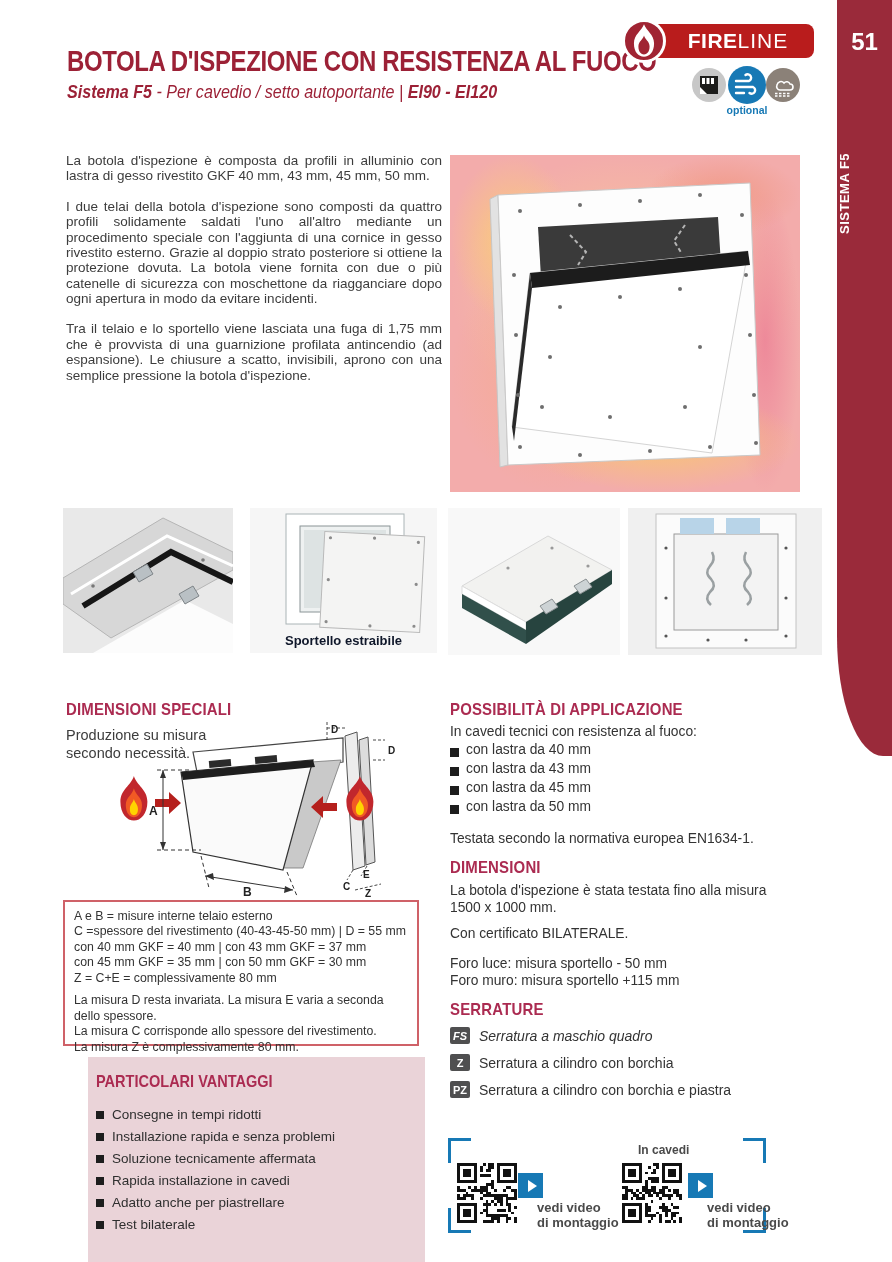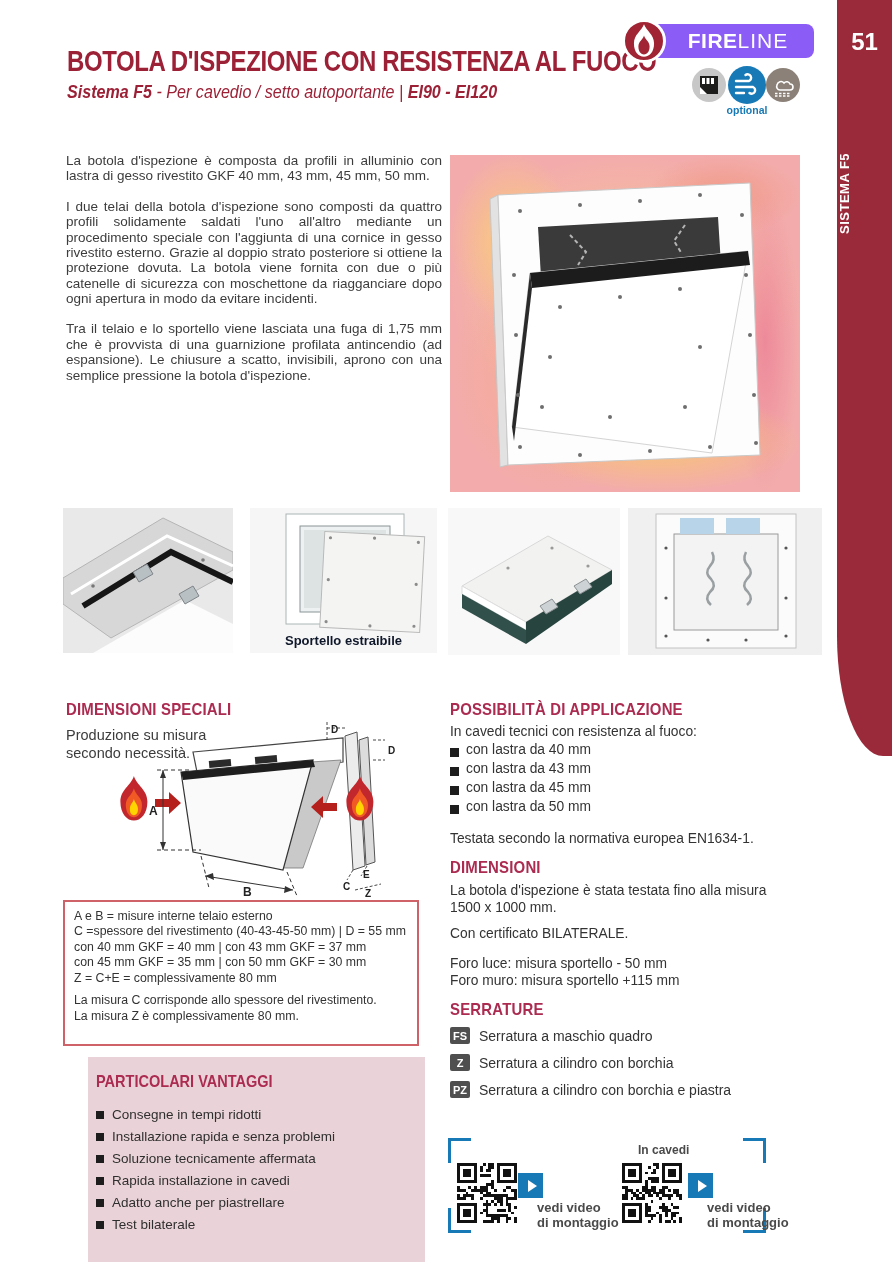--- a/index.html
+++ b/index.html
@@ -11,21 +11,21 @@
   .pagenum{position:absolute;left:837px;top:28px;width:55px;text-align:center;color:#fff;
            font-weight:bold;font-size:24px;}
   .sidelabel{position:absolute;left:837px;top:148px;width:55px;height:90px;color:#fff;
              font-weight:bold;font-size:13px;letter-spacing:.5px;writing-mode:vertical-rl;
              transform:rotate(180deg);text-align:center;}
   
   .title{position:absolute;left:67px;top:44px;color:#9c2136;font-weight:bold;font-size:30px;
          letter-spacing:-.5px;transform:scaleX(.8);transform-origin:0 50%;white-space:nowrap;}
   .subtitle{position:absolute;left:67px;top:82px;color:#9c2136;font-style:italic;font-size:17.5px;
             transform:scaleX(.92);transform-origin:0 50%;white-space:nowrap;}
-  .brand{position:absolute;left:648px;top:24px;width:152px;height:34px;background:#8b5cf6;
+  .brand{position:absolute;left:648px;top:24px;width:152px;height:34px;background:#b91c1c;
          border-radius:8px;display:flex;align-items:center;justify-content:center;padding-left:14px;}
   .brand .fire{color:#fff;font-weight:bold;font-size:21px;letter-spacing:.5px;}
   .brand .line{color:#fff;font-weight:normal;font-size:21px;letter-spacing:1px;}
   .flamecircle{position:absolute;left:622px;top:19px;width:44px;height:44px;border-radius:50%;
                background:#a02433;border:3px solid #fff;box-sizing:border-box;}
   .circicon{position:absolute;border-radius:50%;}
   .optional{position:absolute;left:718px;top:104px;width:58px;text-align:center;color:#1779b5;
             font-weight:bold;font-size:10.5px;}
   
   .intro{position:absolute;left:66px;top:153px;width:376px;font-size:13.5px;line-height:1.14;
@@ -321,20 +321,21 @@
     </g>
   </svg>
 
   <div class="mbox">
     <div>A e B = misure interne telaio esterno</div>
     <div>C =spessore del rivestimento (40-43-45-50 mm)  |  D = 55 mm</div>
     <div>con 40 mm GKF = 40 mm  |  con 43 mm GKF = 37 mm</div>
     <div>con 45 mm GKF = 35 mm  |  con 50 mm GKF = 30 mm</div>
     <div>Z = C+E = complessivamente 80 mm</div>
     <div class="grp2">
+      <div>La misura D resta invariata. La misura E varia a seconda dello spessore.</div>
       <div>La misura C corrisponde allo spessore del rivestimento.</div>
       <div>La misura Z è complessivamente 80 mm.</div>
     </div>
   </div>
 
   <div class="pinkpanel"></div>
   <div class="advhead">PARTICOLARI VANTAGGI</div>
   <div class="advitem" style="top:1107px;">
       <span class="sqbul"></span>
       <span>Consegne in tempi ridotti</span>
@@ -380,21 +381,21 @@
     </div>
   <div class="rcol-text" style="top:831px;">Testata secondo la normativa europea EN1634-1.</div>
 
   <div class="hsec" style="left:450px;top:858px;">DIMENSIONI</div>
   <div class="rcol-text" style="top:883px;width:322px;">La botola d'ispezione è stata testata fino alla misura 1500 x 1000 mm.</div>
   <div class="rcol-text" style="top:926px;">Con certificato BILATERALE.</div>
   <div class="rcol-text preline" style="top:956px;">Foro luce: misura sportello - 50 mm
 Foro muro: misura sportello +115 mm</div>
 
   <div class="hsec" style="left:450px;top:1000px;">SERRATURE</div>
-  <div class="lockrow" style="top:1027px;">
+  <div class="lockrow" style="top:1027px;font-style:italic;">
     <span class="lockbadge">FS</span>
     <span class="locklabel">Serratura a maschio quadro</span>
   </div>
   <div class="lockrow" style="top:1054px;">
     <span class="lockbadge">Z</span>
     <span class="locklabel">Serratura a cilindro con borchia</span>
   </div>
   <div class="lockrow" style="top:1081px;">
     <span class="lockbadge">PZ</span>
     <span class="locklabel">Serratura a cilindro con borchia e piastra</span>

